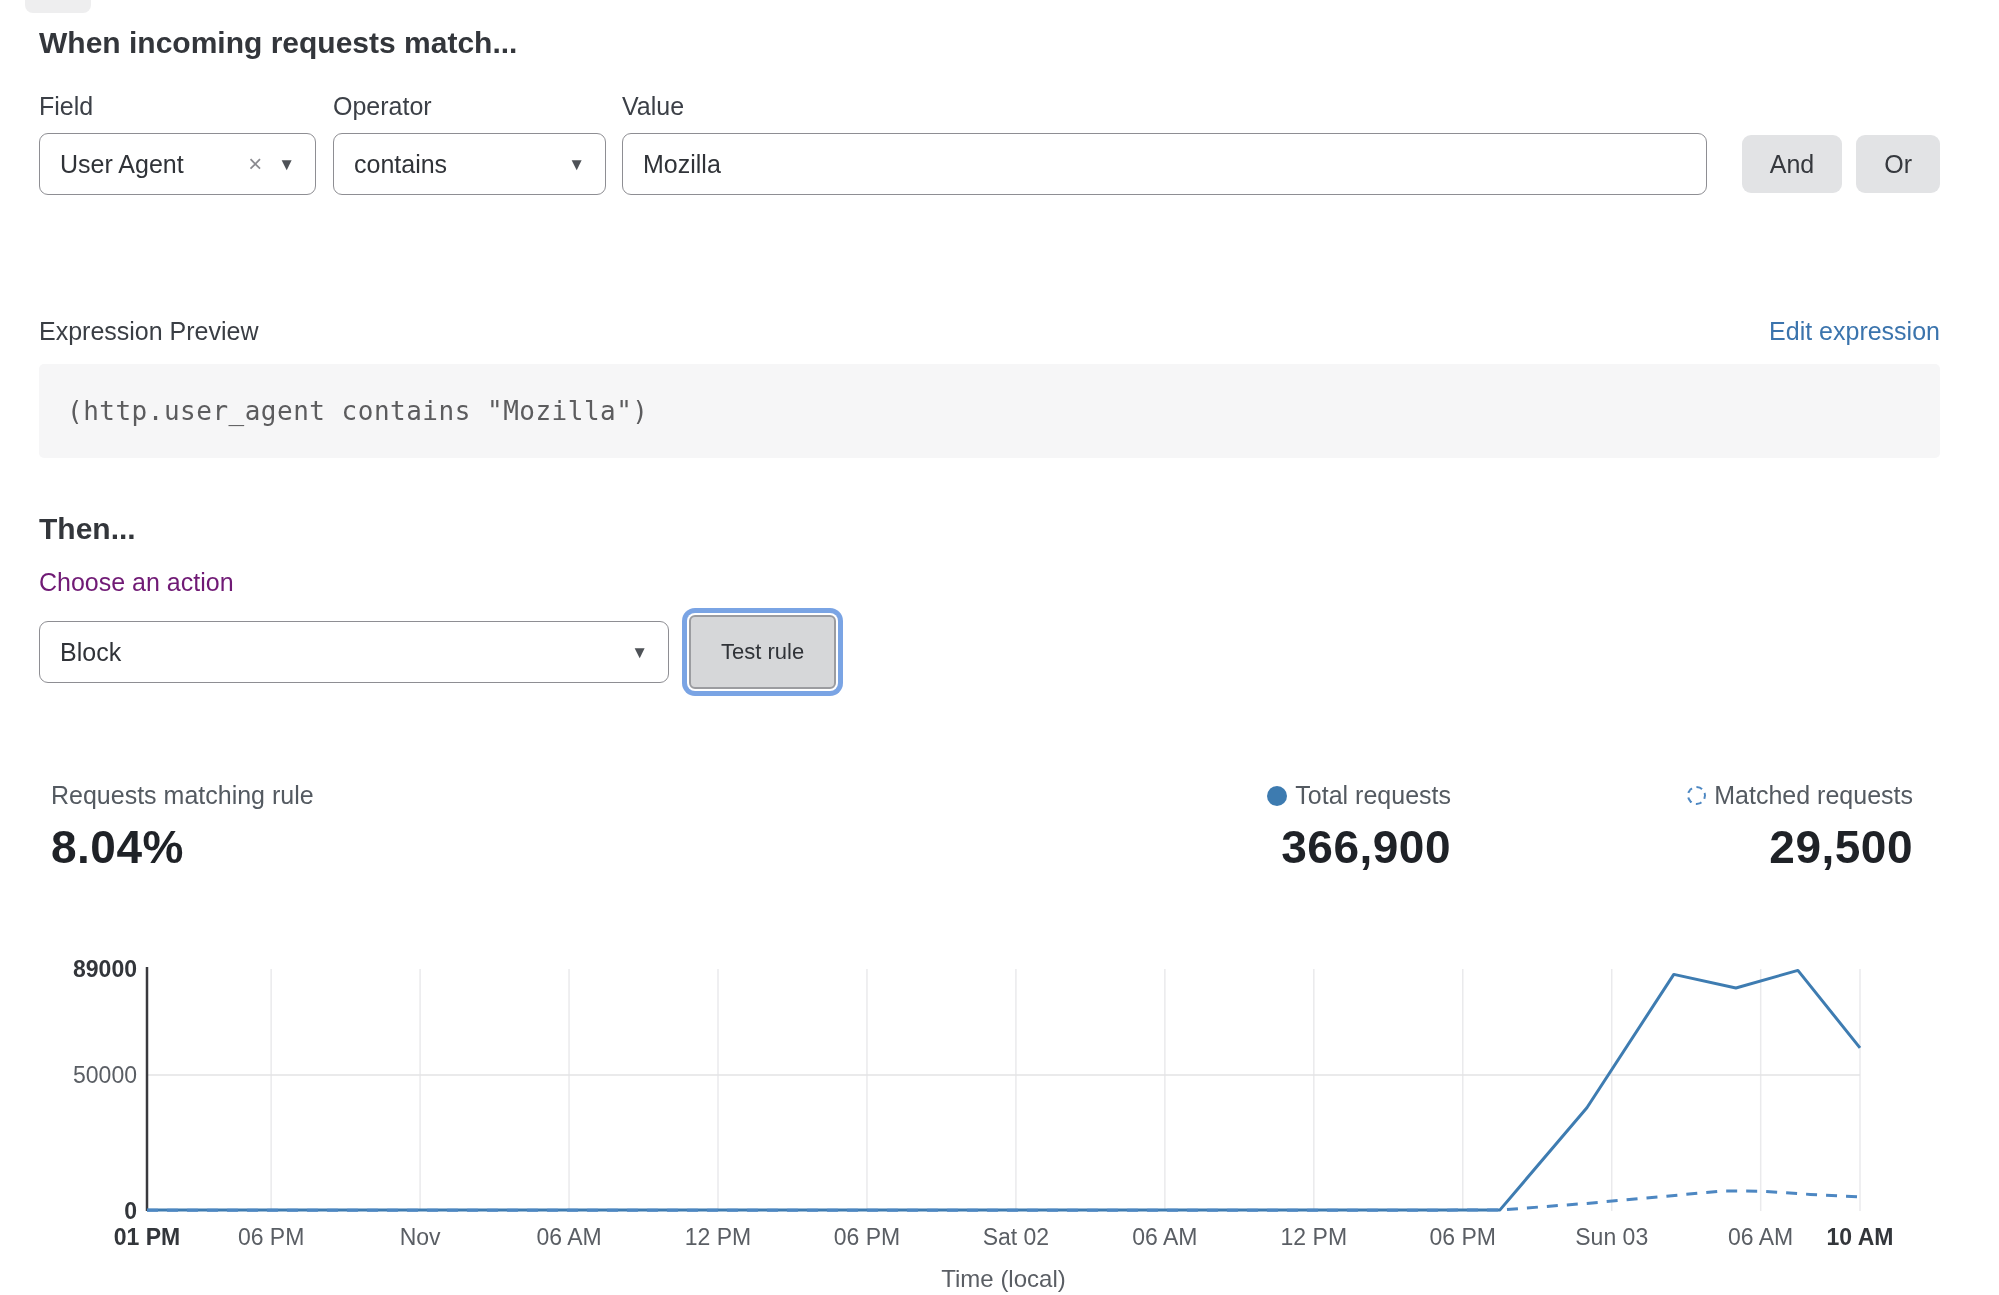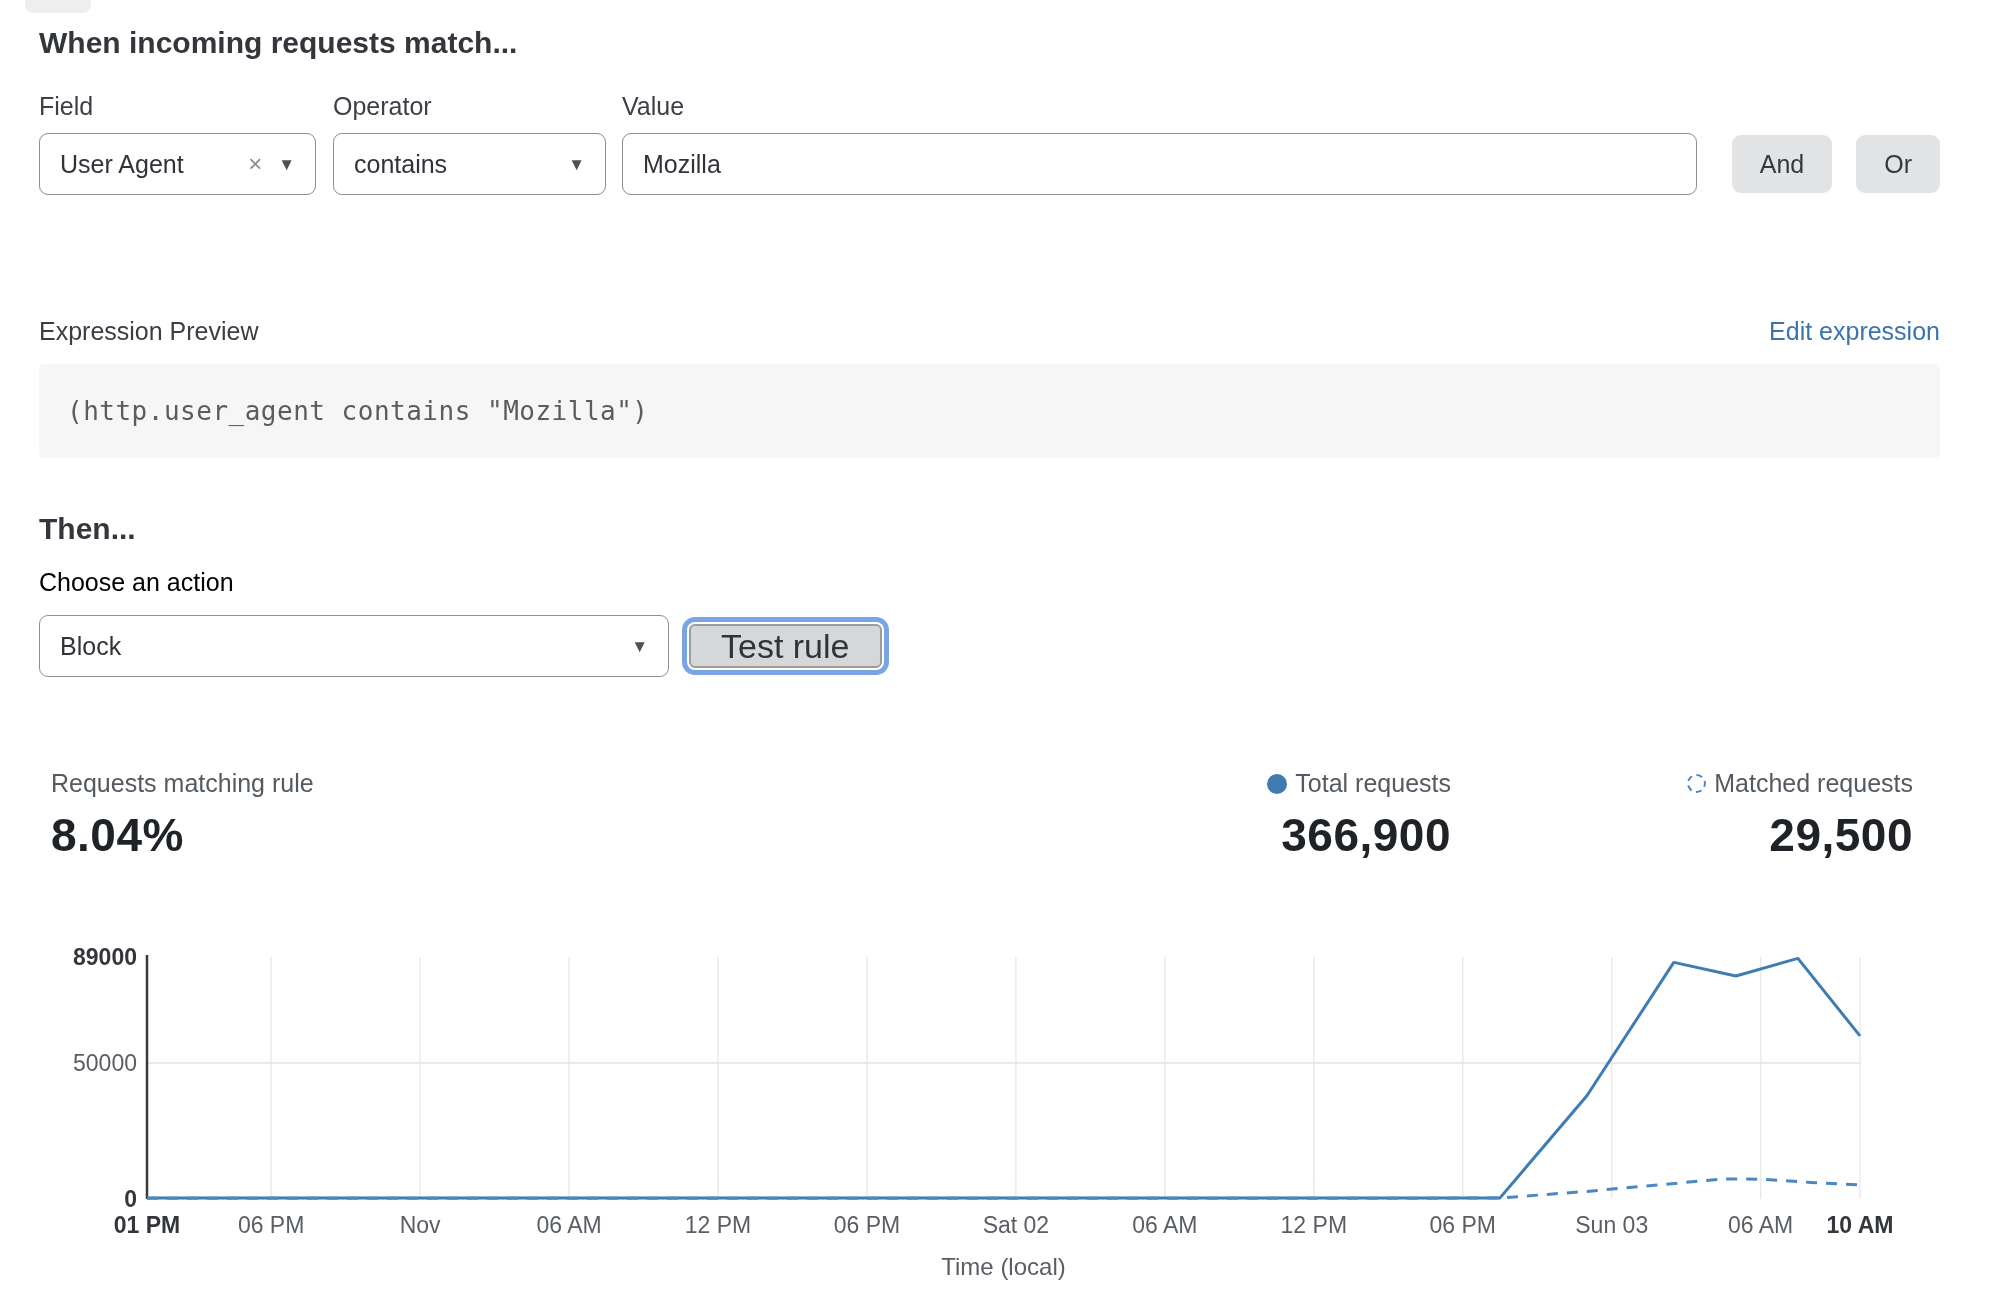--- a/index.html
+++ b/index.html
@@ -30,40 +30,40 @@
   .text-input { flex:1; }
   .combo .combo-text { white-space:nowrap; }
   .combo .icons { display:flex; align-items:center; gap:16px; }
   .clear-x { color:#8b8b90; font-size:24px; line-height:1; cursor:pointer; }
   .chev { color:#4e5257; font-size:17px; line-height:1; }
   .btn-gray {
     height:58px; background:#e2e3e5; border:none; border-radius:9px;
     font-size:25px; color:#36393e; font-family:inherit; padding:4px 28px; margin-top:2px; cursor:pointer;
   }
   .btn-and { margin-left:35px; }
-  .btn-or  { margin-left:24px; }
+  .btn-or  { margin-left:14px; }
 
   .expr-row { display:flex; justify-content:space-between; align-items:flex-end; margin-top:122px; }
   .expr-label { font-size:25px; color:#3a3e44; }
   .expr-edit { font-size:25px; color:#3b74ad; text-decoration:none; cursor:pointer; }
   .code-block {
     margin-top:18px; height:94px; background:#f6f6f7; border-radius:5px;
     display:flex; align-items:center; padding:0 28px;
     font-family:"DejaVu Sans Mono","Liberation Mono",monospace;
     font-size:26px; color:#5c5c5e; letter-spacing:0.5px;
   }
 
   .then-heading { margin-top:54px; font-size:30px; font-weight:700; color:#33363b; }
-  .choose-label { margin-top:22px; font-size:25px; color:#000000; }
+  .choose-label { margin-top:22px; font-size:25px; color:#701a75; }
   .action-row { margin-top:18px; display:flex; align-items:center; }
   .select-action { width:630px; justify-content:space-between; cursor:pointer; }
   .btn-test {
-    margin-left:20px; height:44px; padding:0 30px; cursor:pointer;
+    margin-left:20px; height:74px; padding:0 30px; cursor:pointer;
     background:#d6d7d9; border:2px solid #9b9ca0; border-radius:6px;
-    font-family:inherit; font-size:34px; color:#303338;
+    font-family:inherit; font-size:22px; color:#303338;
     box-shadow:0 0 0 2px #ffffff, 0 0 0 7px #7aa4e4;
   }
 
   .stats { position:relative; margin-top:92px; height:102px; }
   .stat { position:absolute; top:0; }
   .stat-label-row { display:flex; align-items:center; gap:12px; font-size:25px; color:#545a61; }
   .stat-value { font-size:46px; font-weight:700; color:#1f2227; margin-top:10px; letter-spacing:0.5px; }
   .stat-matching { left:12px; }
   .stat-total { right:489px; text-align:right; }
   .stat-total .stat-label-row, .stat-matched .stat-label-row { justify-content:flex-end;gap:8px; }

